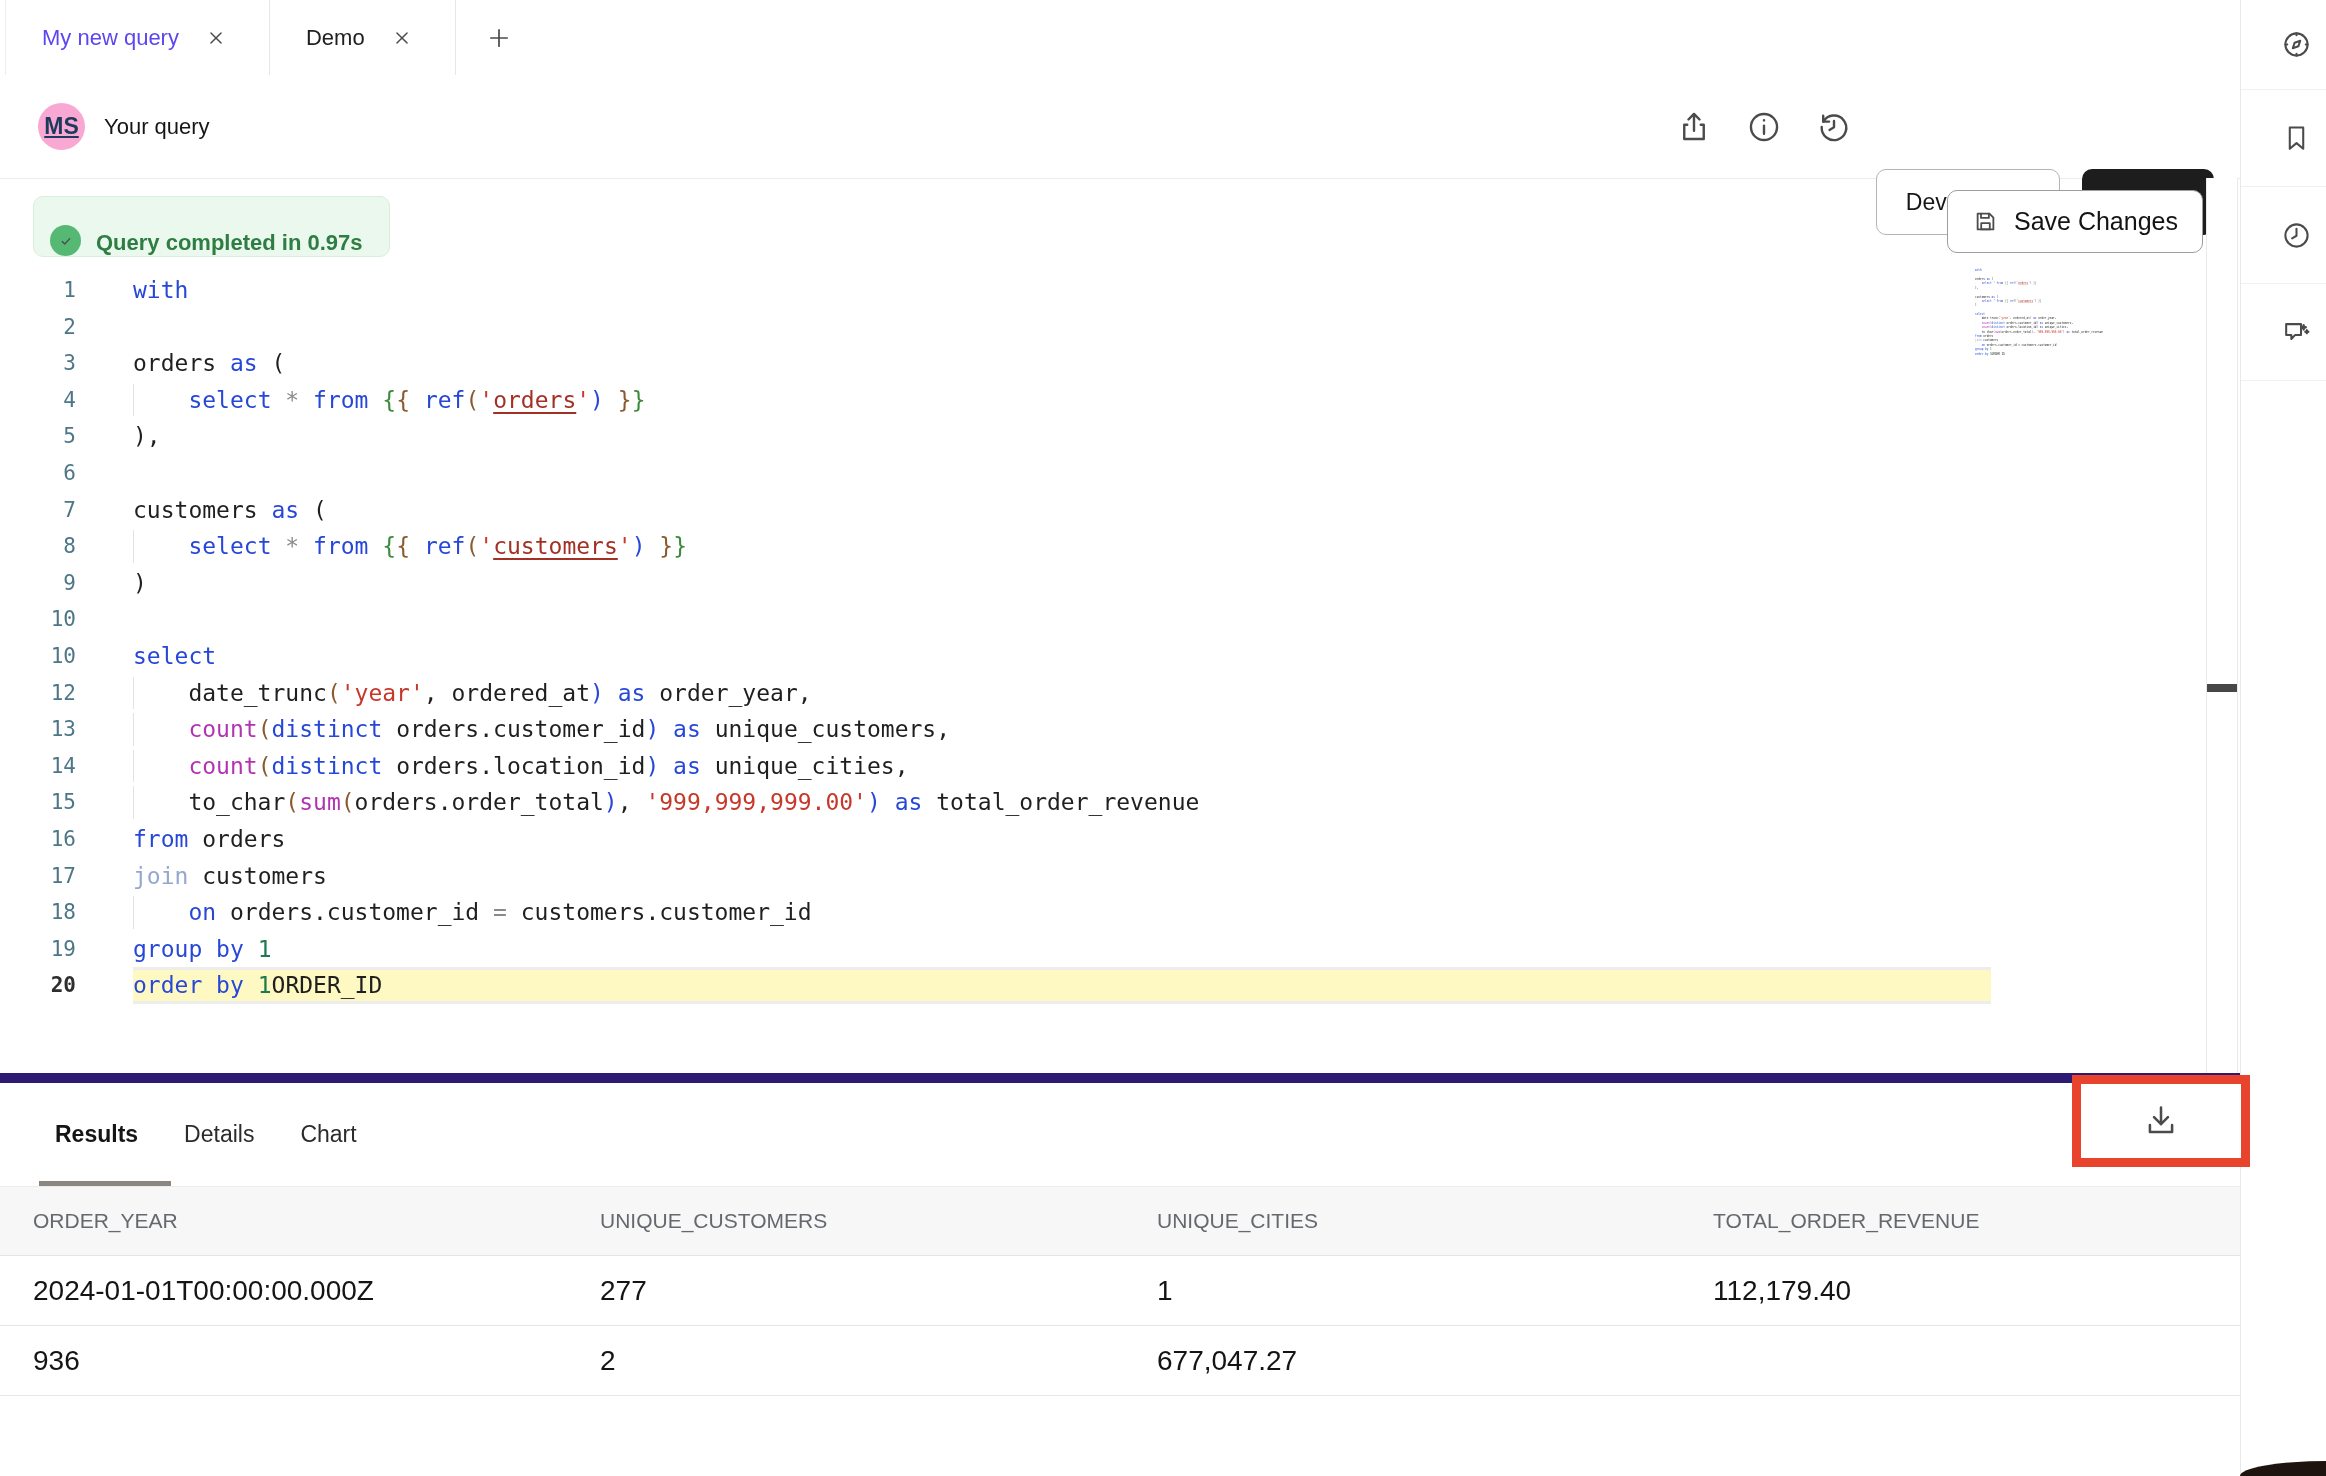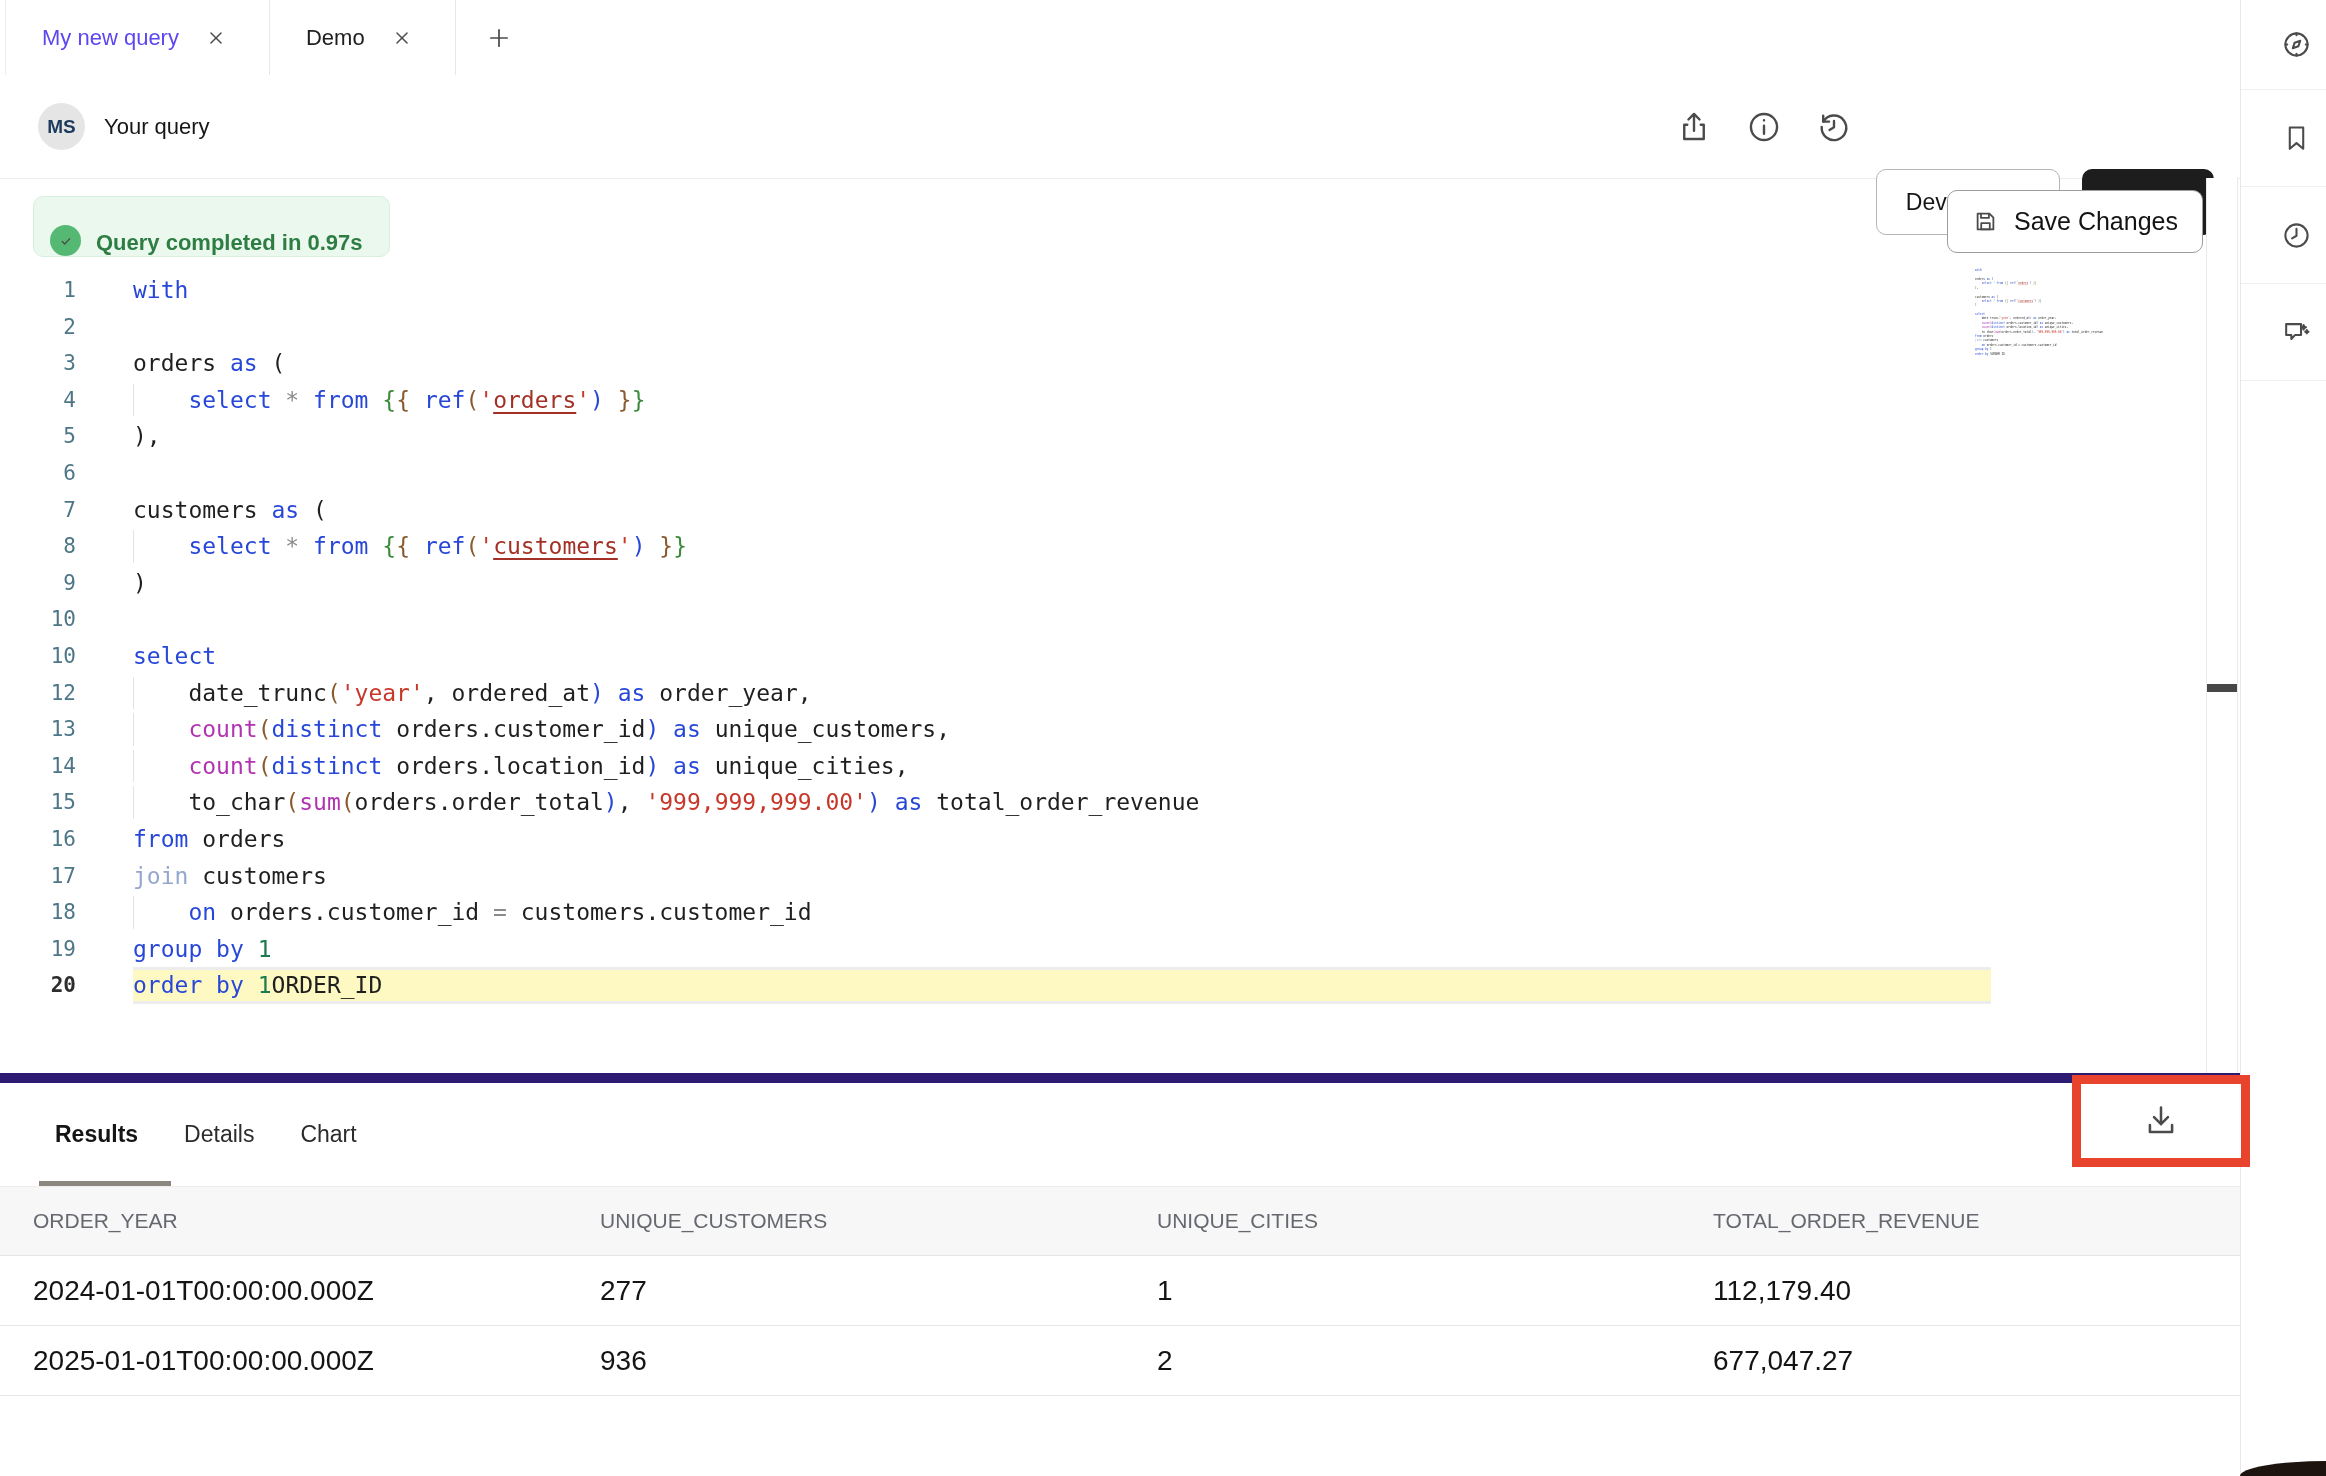--- a/index.html
+++ b/index.html
@@ -15,22 +15,22 @@
   .tab.active .tab-label{color:#5b46f0;}
   .tab-close{width:22px;height:22px;display:inline-block;}
   .tab-close svg{stroke:#4f4f4f;stroke-width:1.4;}
   .newtab{width:86px;border:none;background:#fff;display:flex;align-items:center;justify-content:center;cursor:pointer;}
   .newtab .icon{width:26px;height:26px;}
   .newtab svg{stroke:#303030;stroke-width:1.6;}
 
   
   .header{position:absolute;left:0;top:75px;width:2240px;height:103px;border-bottom:1px solid #ececec;background:#fff;}
   .avatar{position:absolute;left:38px;top:28px;width:47px;height:47px;border-radius:50%;
-          background:#e5e5e5;color:#1c3a5e;font-weight:bold;font-size:19px;
-          display:flex;align-items:center;justify-content:center;}
+          background:#f9a8d4;color:#1c3a5e;font-weight:bold;font-size:23px;
+          display:flex;align-items:center;justify-content:center;text-decoration:underline;}
   .page-title{position:absolute;left:104px;top:0;height:103px;display:flex;align-items:center;font-size:22px;color:#161616;}
   .hdr-icons{position:absolute;left:1672px;top:0;height:103px;display:flex;align-items:center;gap:26px;}
   .icon-btn{width:44px;height:44px;border:none;background:transparent;padding:4px;cursor:pointer;}
   .icon-btn .icon{display:block;width:36px;height:36px;}
   .btn{box-sizing:border-box;position:absolute;display:flex;align-items:center;justify-content:center;
        border-radius:10px;cursor:pointer;font-family:"Liberation Sans",sans-serif;}
   .develop-btn{left:1876px;top:94px;width:184px;height:66px;background:#fff;border:1.5px solid #b5b5b5;
                font-size:23px;color:#161616;gap:16px;}
   .develop-btn .icon{width:24px;height:24px;}
   .develop-btn svg{stroke:#3c3c3c;stroke-width:1.8;}
@@ -356,21 +356,20 @@
         <span>TOTAL_ORDER_REVENUE</span>
       </div>
     <div id="table-body">
         <div class="trow">
           <span>2024-01-01T00:00:00.000Z</span>
           <span>277</span>
           <span>1</span>
           <span>112,179.40</span>
         </div>
         <div class="trow">
-          <span>2025-01-01T00:00:00.000Z</span>
           <span>936</span>
           <span>2</span>
           <span>677,047.27</span>
         </div>
       </div>
   </div>
 
   <div class="dl-box">
     <button class="dl-btn">
       <span class="icon"><svg viewBox="0 0 24 24">

